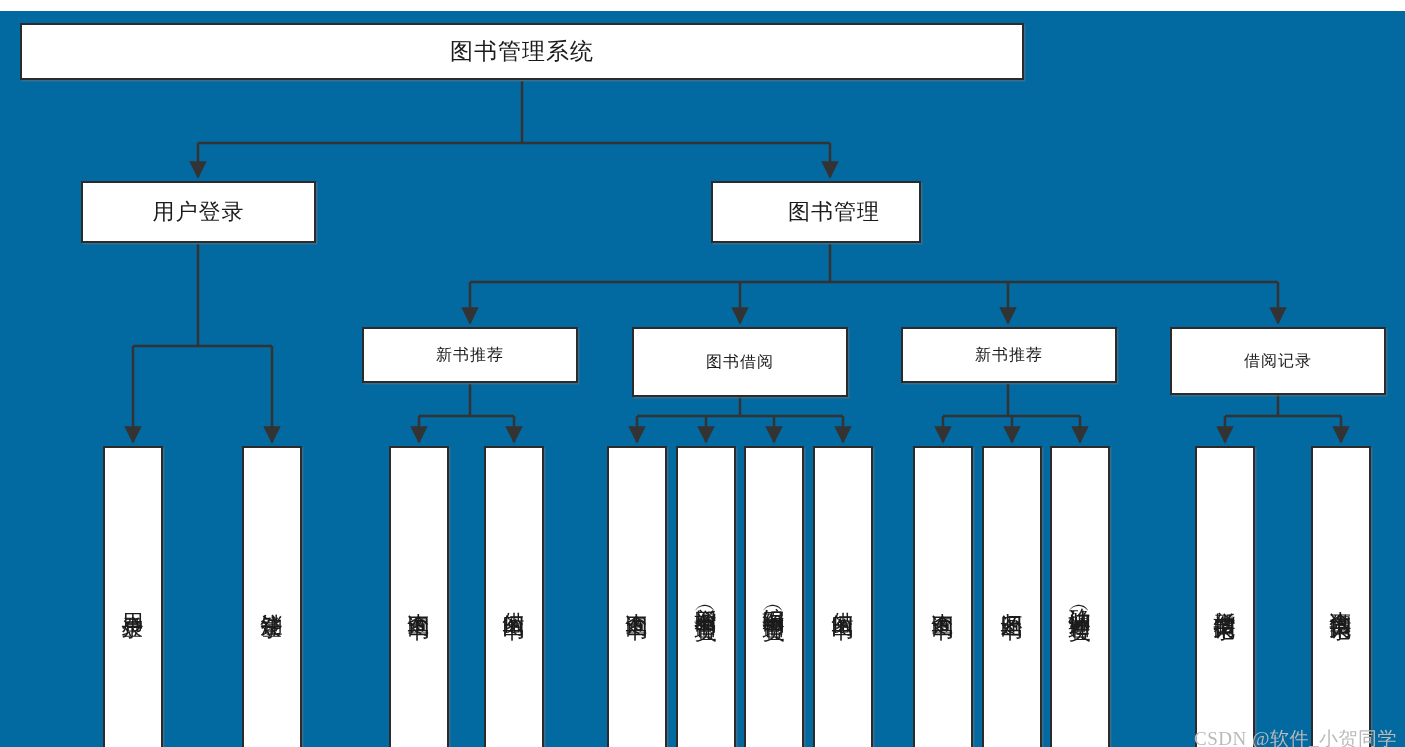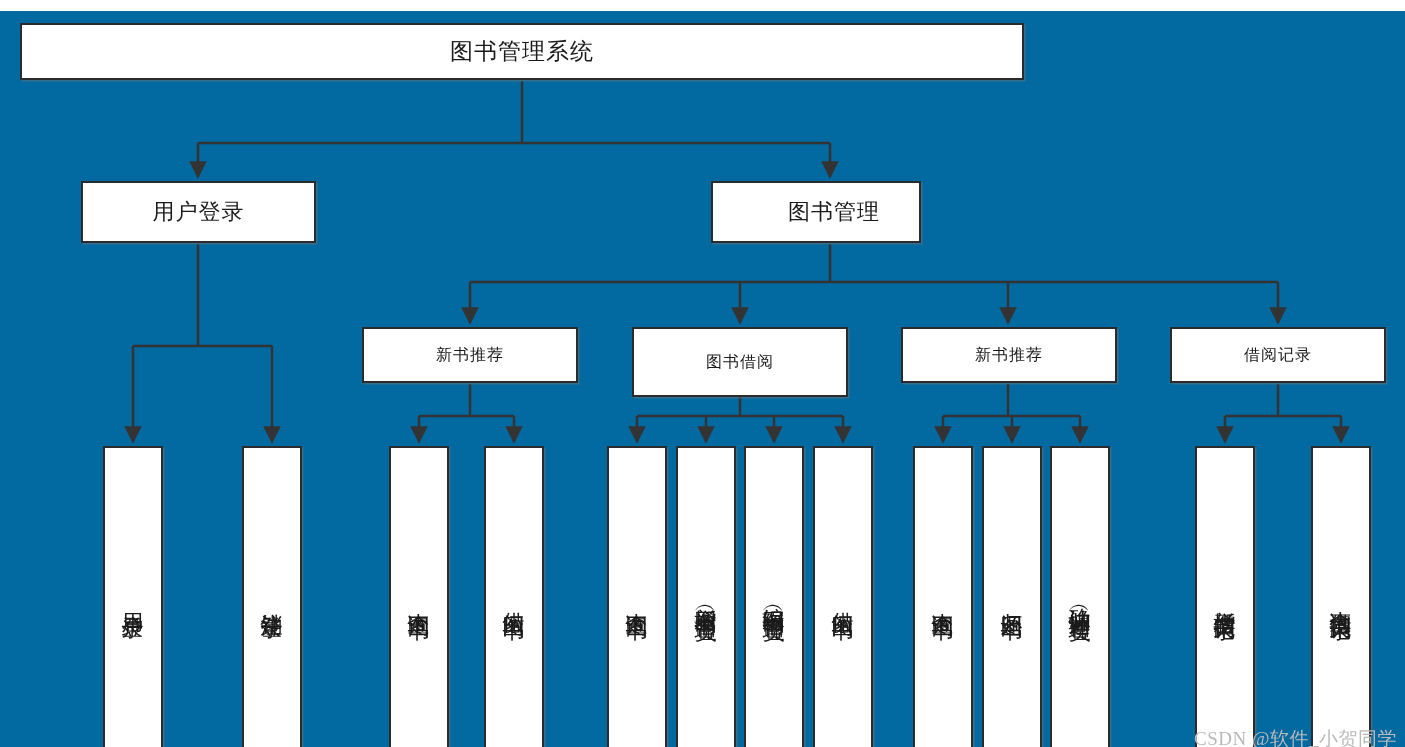--- a/index.html
+++ b/index.html
@@ -148,21 +148,21 @@
 
   <div class="node level-branch" style="left:362px; top:316px; width:216px; height:56px;">
     <span class="htext">新书推荐</span>
   </div>
   <div class="node level-branch" style="left:632px; top:316px; width:216px; height:70px;">
     <span class="htext">图书借阅</span>
   </div>
   <div class="node level-branch" style="left:901px; top:316px; width:216px; height:56px;">
     <span class="htext">新书推荐</span>
   </div>
-  <div class="node level-branch" style="left:1170px; top:316px; width:216px; height:56px;">
+  <div class="node level-branch" style="left:1170px; top:316px; width:216px; height:68px;">
     <span class="htext">借阅记录</span>
   </div>
 
   <div class="node level-leaf" style="left:103px; top:435px; width:60px; height:305px;">
     <span class="vtext">用户登录</span>
   </div>
   <div class="node level-leaf" style="left:242px; top:435px; width:60px; height:305px;">
     <span class="vtext">注销登录</span>
   </div>
 

